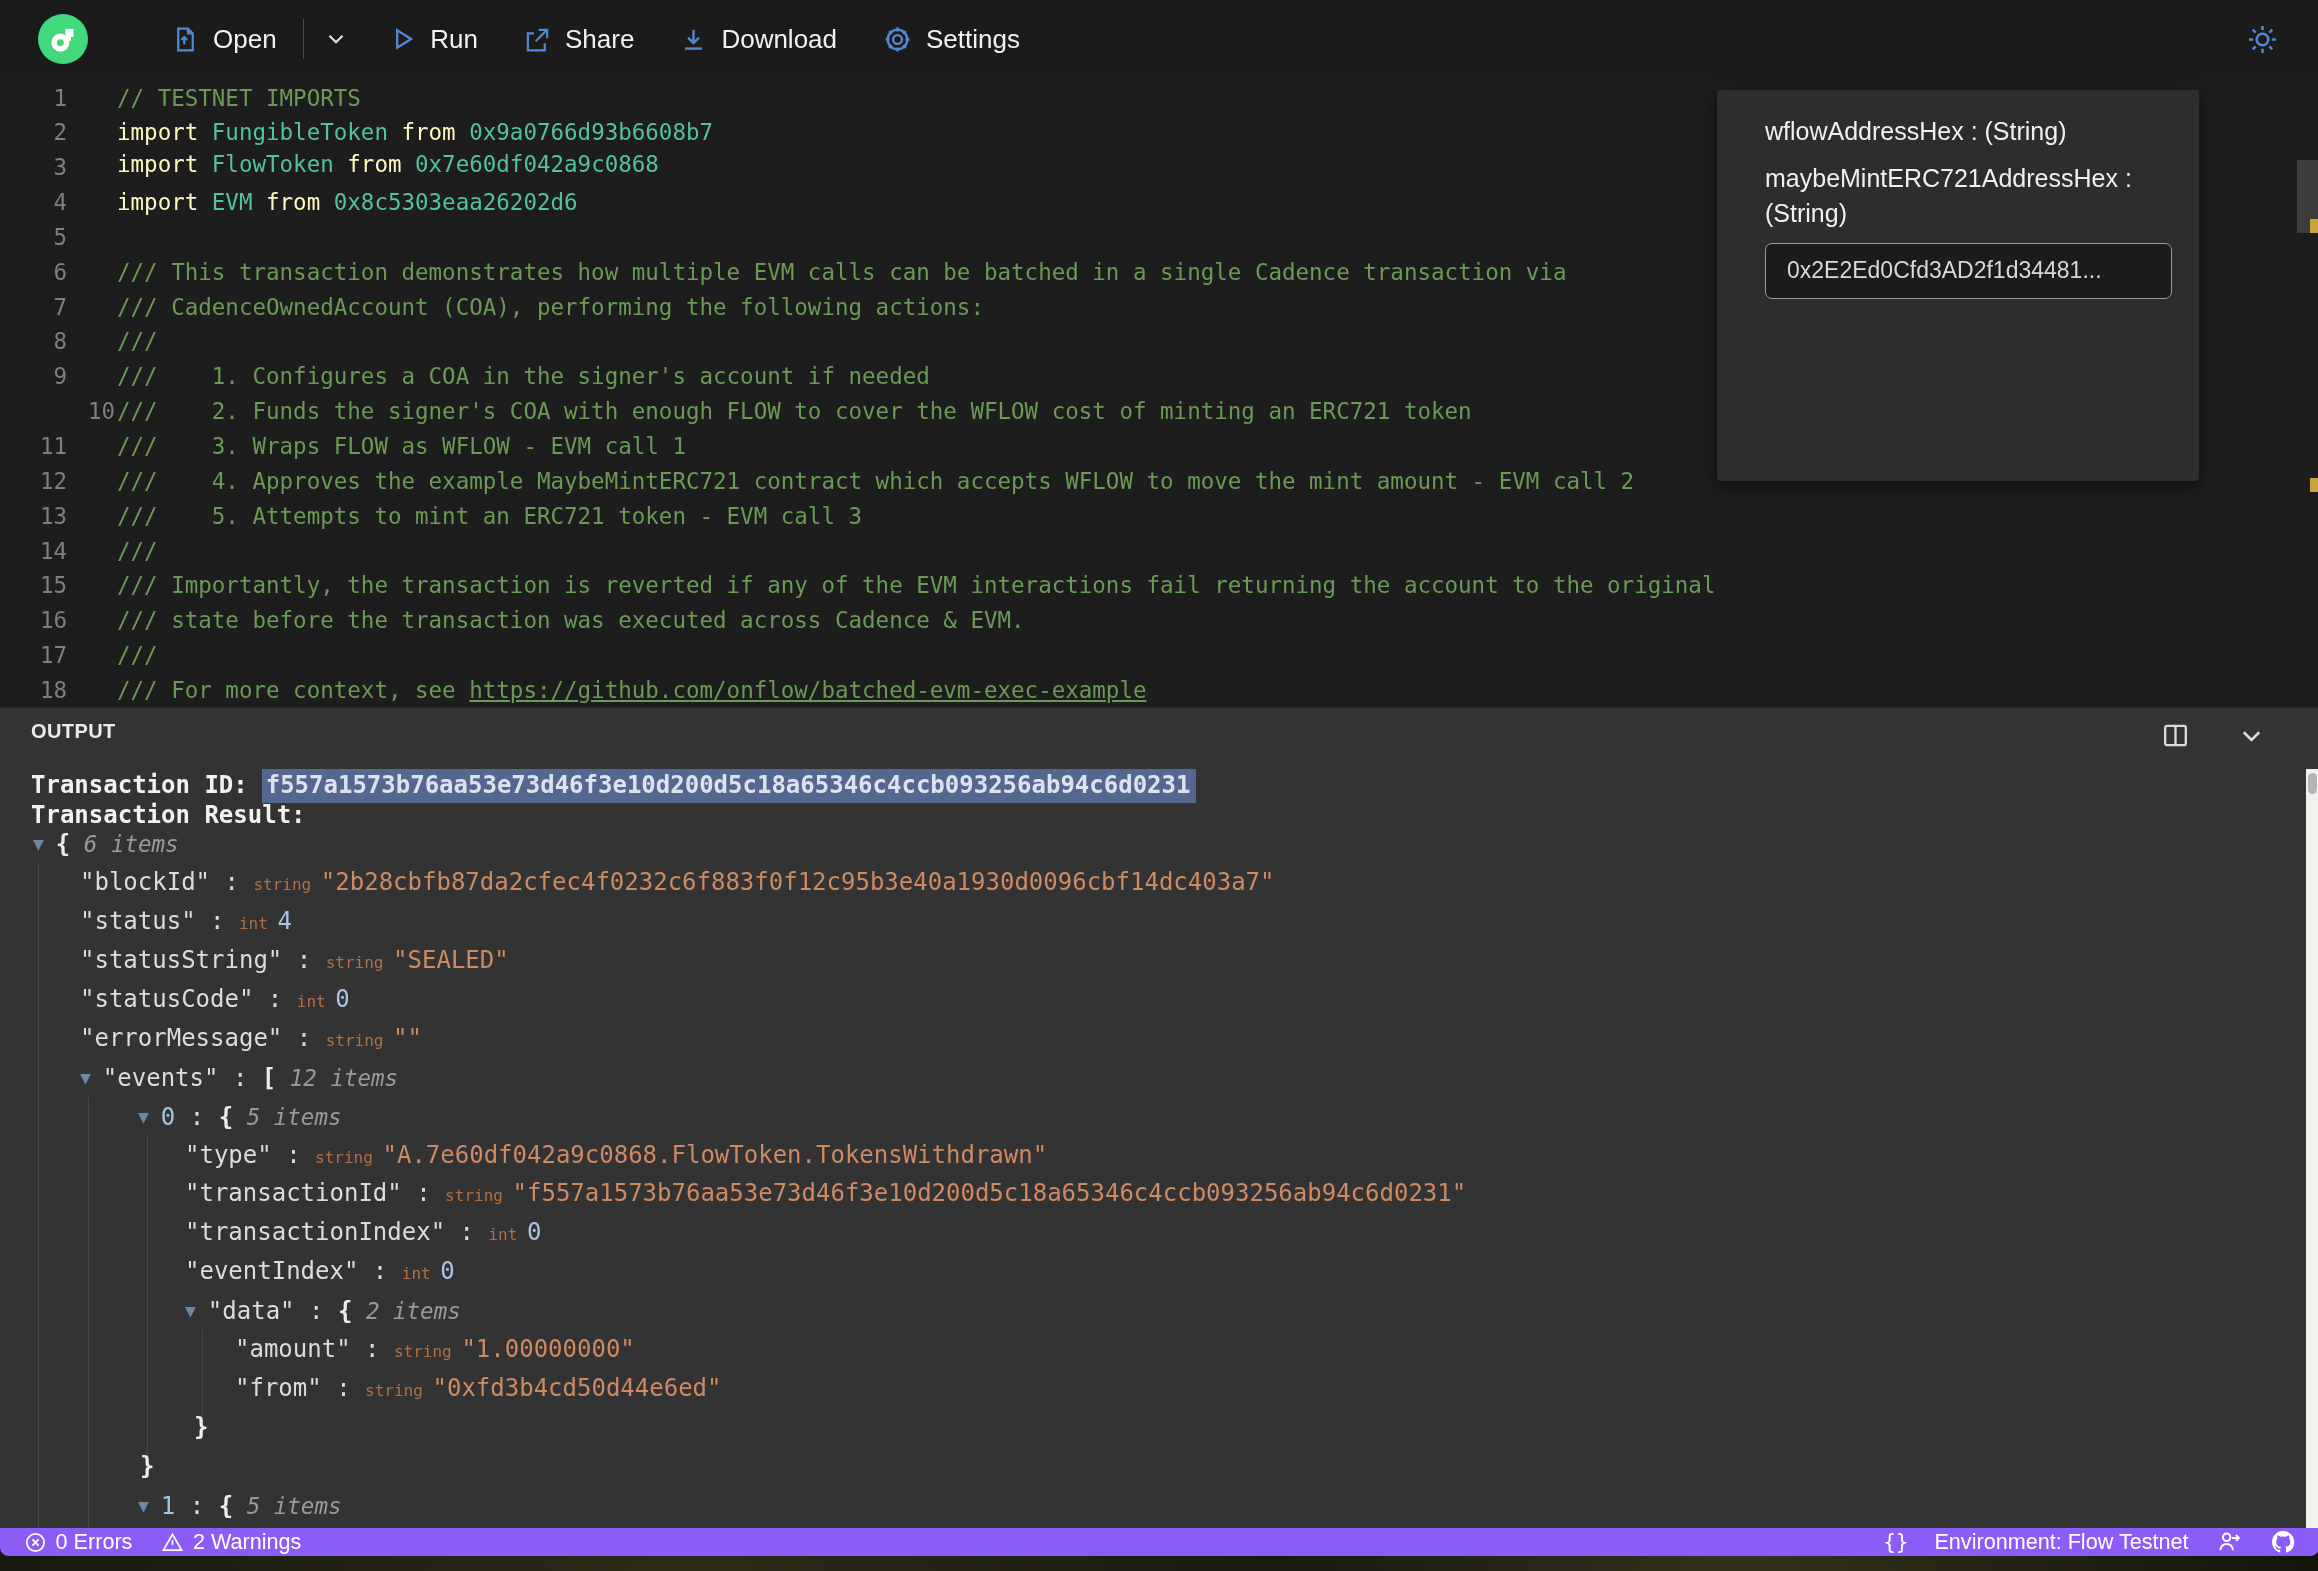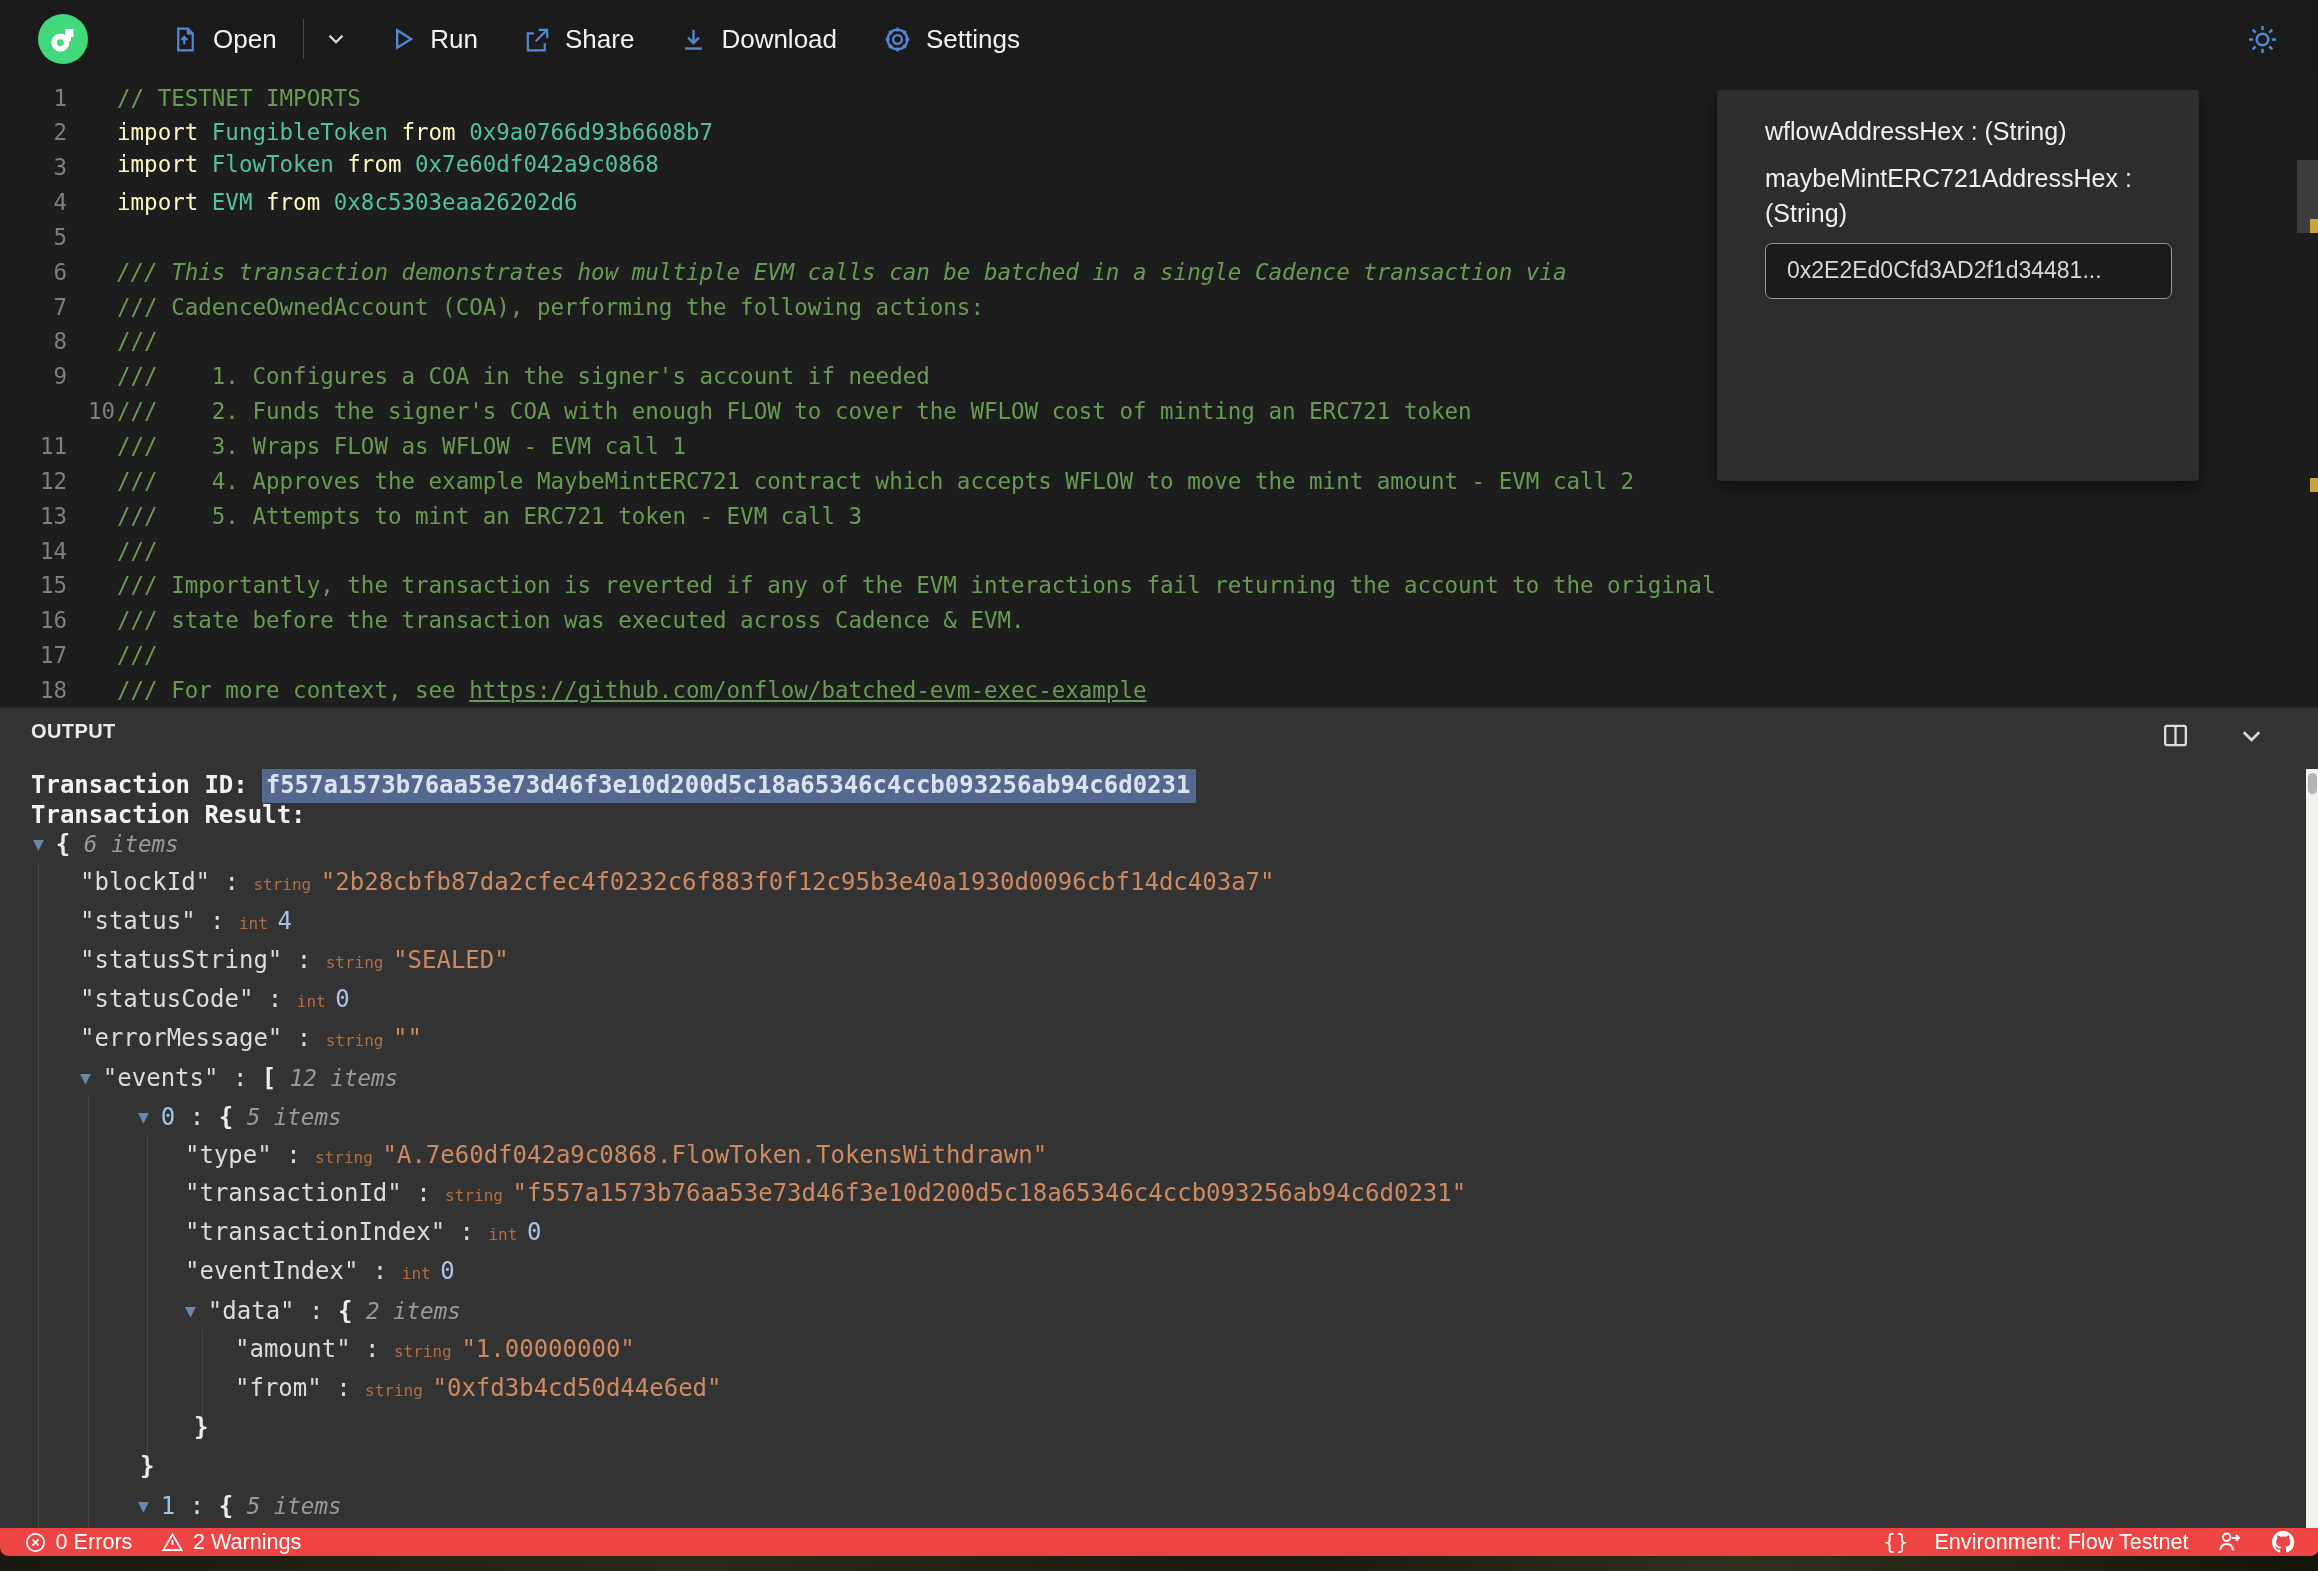--- a/index.html
+++ b/index.html
@@ -53,21 +53,21 @@
   .jtype{color:#b06f47;font-size:16px;}
   .jstr{color:#cd8a63;} .jint{color:#a9c3e6;}
   .jbrace{color:#ececec;font-weight:bold;}
   .jitems{color:#9a9a9a;font-style:italic;font-size:22.5px;}
   .guide{position:absolute;width:0.9px;background:#474747;}
   .oscroll{position:absolute;right:0;top:61px;width:13px;height:761px;background:#f2f1ee;}
   .othumb{position:absolute;right:1.7px;top:65px;width:9.5px;height:21px;background:#b4b4b4;border-radius:5.2px;}
   
   .desktop{position:absolute;left:0;top:1530px;width:2319px;height:41px;
            background:linear-gradient(90deg,#181910,#2c2a18 30%,#191a10 55%,#32301d 75%,#141509);}
-  .statusbar{position:absolute;left:0;top:1528px;width:2319px;height:28px;background:#ef4444;
+  .statusbar{position:absolute;left:0;top:1528px;width:2319px;height:28px;background:#8b5cf6;
              border-radius:0 0 8.6px 8.6px;display:flex;align-items:center;color:#fff;font-size:21.6px;}
   .sb-item{display:flex;align-items:center;gap:8.6px;margin-right:29px;}
   .sb-right{margin-left:auto;display:flex;align-items:center;gap:26px;margin-right:22.5px;}
   .braces{font-family:"DejaVu Sans Mono",monospace;font-size:21px;}
 </style>
 </head>
 <body>
 
 <div id="app">
 
@@ -160,21 +160,21 @@
         <div class="gut" style="top: 525px;">16</div>
         <div class="gut" style="top: 560px;">17</div>
         <div class="gut" style="top: 595px;">18</div>
       </div>
     <div id="codelines">
         <div class="cl" style="top: 2.6px;"><span class="cm">// TESTNET IMPORTS</span></div>
         <div class="cl" style="top: 37px;"><span class="kw">import </span><span class="ty">FungibleToken </span><span class="kw">from </span><span class="ty">0x9a0766d93b6608b7</span></div>
         <div class="cl" style="top: 69px; text-align: center;"><span class="kw">import </span><span class="ty">FlowToken </span><span class="kw">from </span><span class="ty">0x7e60df042a9c0868</span></div>
         <div class="cl" style="top: 107px;"><span class="kw">import </span><span class="ty">EVM </span><span class="kw">from </span><span class="ty">0x8c5303eaa26202d6</span></div>
         <div class="cl" style="top: 142px;"></div>
-        <div class="cl" style="top: 177px; font-style: italic;"><span class="cm">/// This transaction demonstrates how multiple EVM calls can be batched in a single Cadence transaction via</span></div>
+        <div class="cl" style="top: 177px;"><span class="cm">/// This transaction demonstrates how multiple EVM calls can be batched in a single Cadence transaction via</span></div>
         <div class="cl" style="top: 212px;"><span class="cm">/// CadenceOwnedAccount (COA), performing the following actions:</span></div>
         <div class="cl" style="top: 246px;"><span class="cm">///</span></div>
         <div class="cl" style="top: 281px;"><span class="cm">///    1. Configures a COA in the signer's account if needed</span></div>
         <div class="cl" style="top: 316px;"><span class="cm">///    2. Funds the signer's COA with enough FLOW to cover the WFLOW cost of minting an ERC721 token</span></div>
         <div class="cl" style="top: 351px;"><span class="cm">///    3. Wraps FLOW as WFLOW - EVM call 1</span></div>
         <div class="cl" style="top: 386px;"><span class="cm">///    4. Approves the example MaybeMintERC721 contract which accepts WFLOW to move the mint amount - EVM call 2</span></div>
         <div class="cl" style="top: 421px;"><span class="cm">///    5. Attempts to mint an ERC721 token - EVM call 3</span></div>
         <div class="cl" style="top: 456px;"><span class="cm">///</span></div>
         <div class="cl" style="top: 490px; text-align: right;"><span class="cm">/// Importantly, the transaction is reverted if any of the EVM interactions fail returning the account to the original</span></div>
         <div class="cl" style="top: 525px;"><span class="cm">/// state before the transaction was executed across Cadence &amp; EVM.</span></div>

